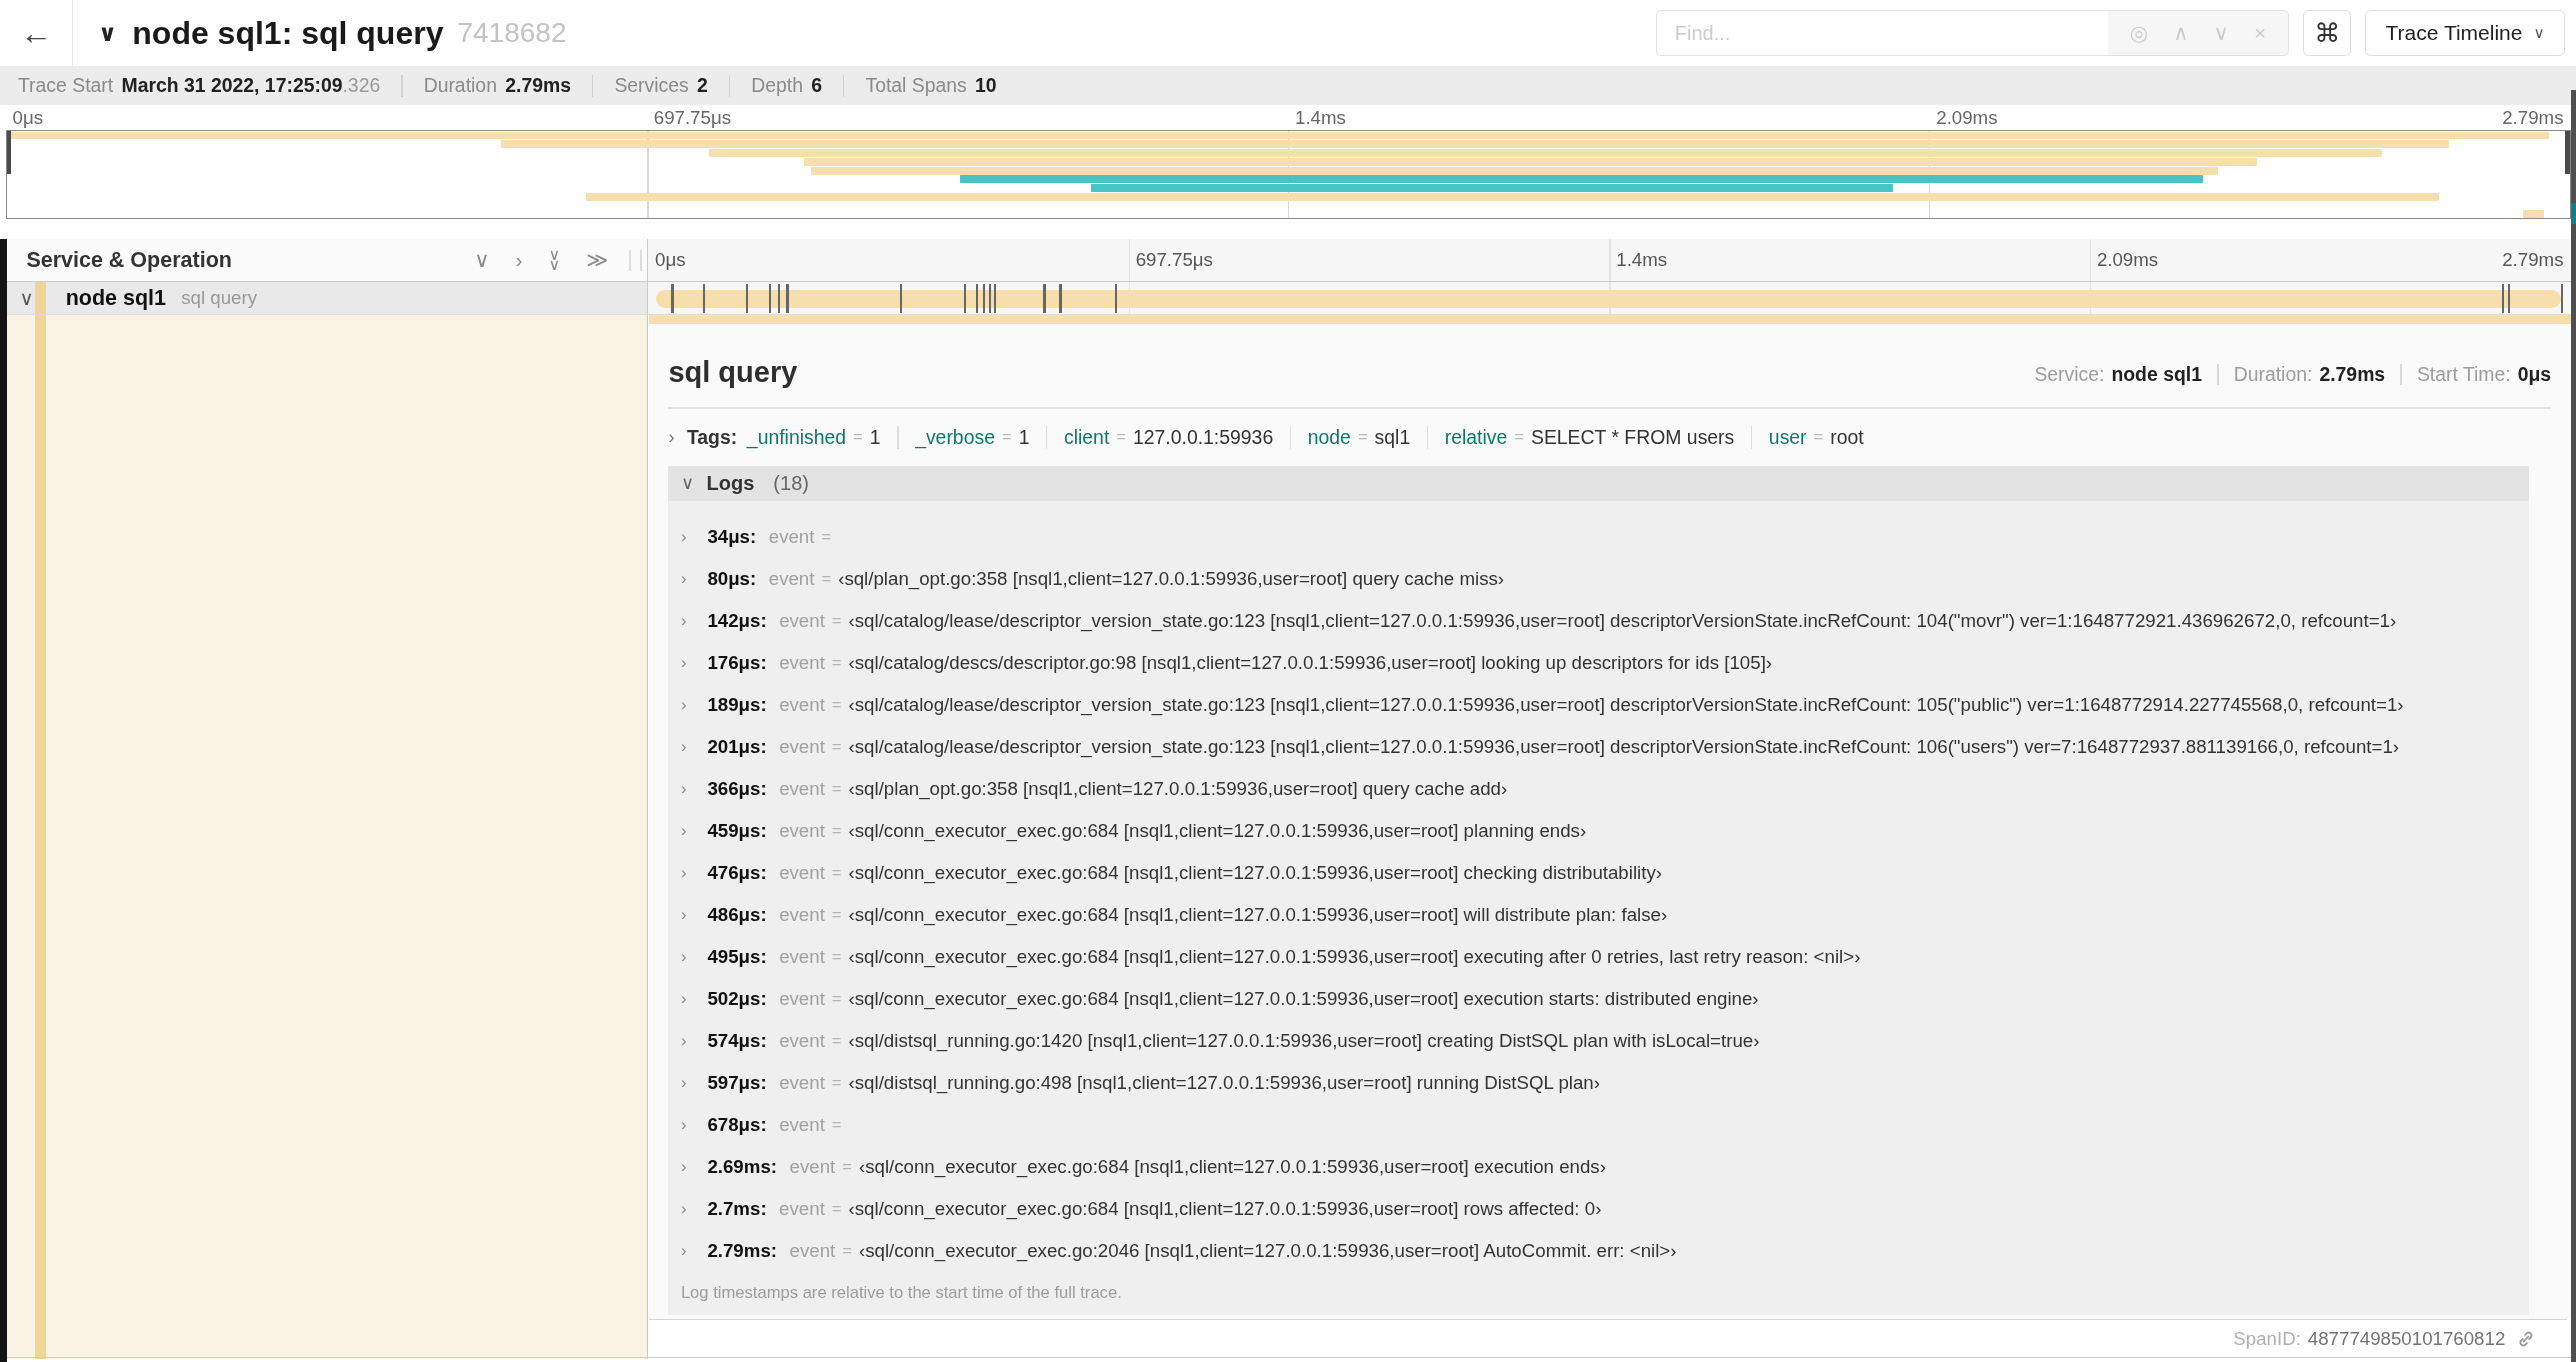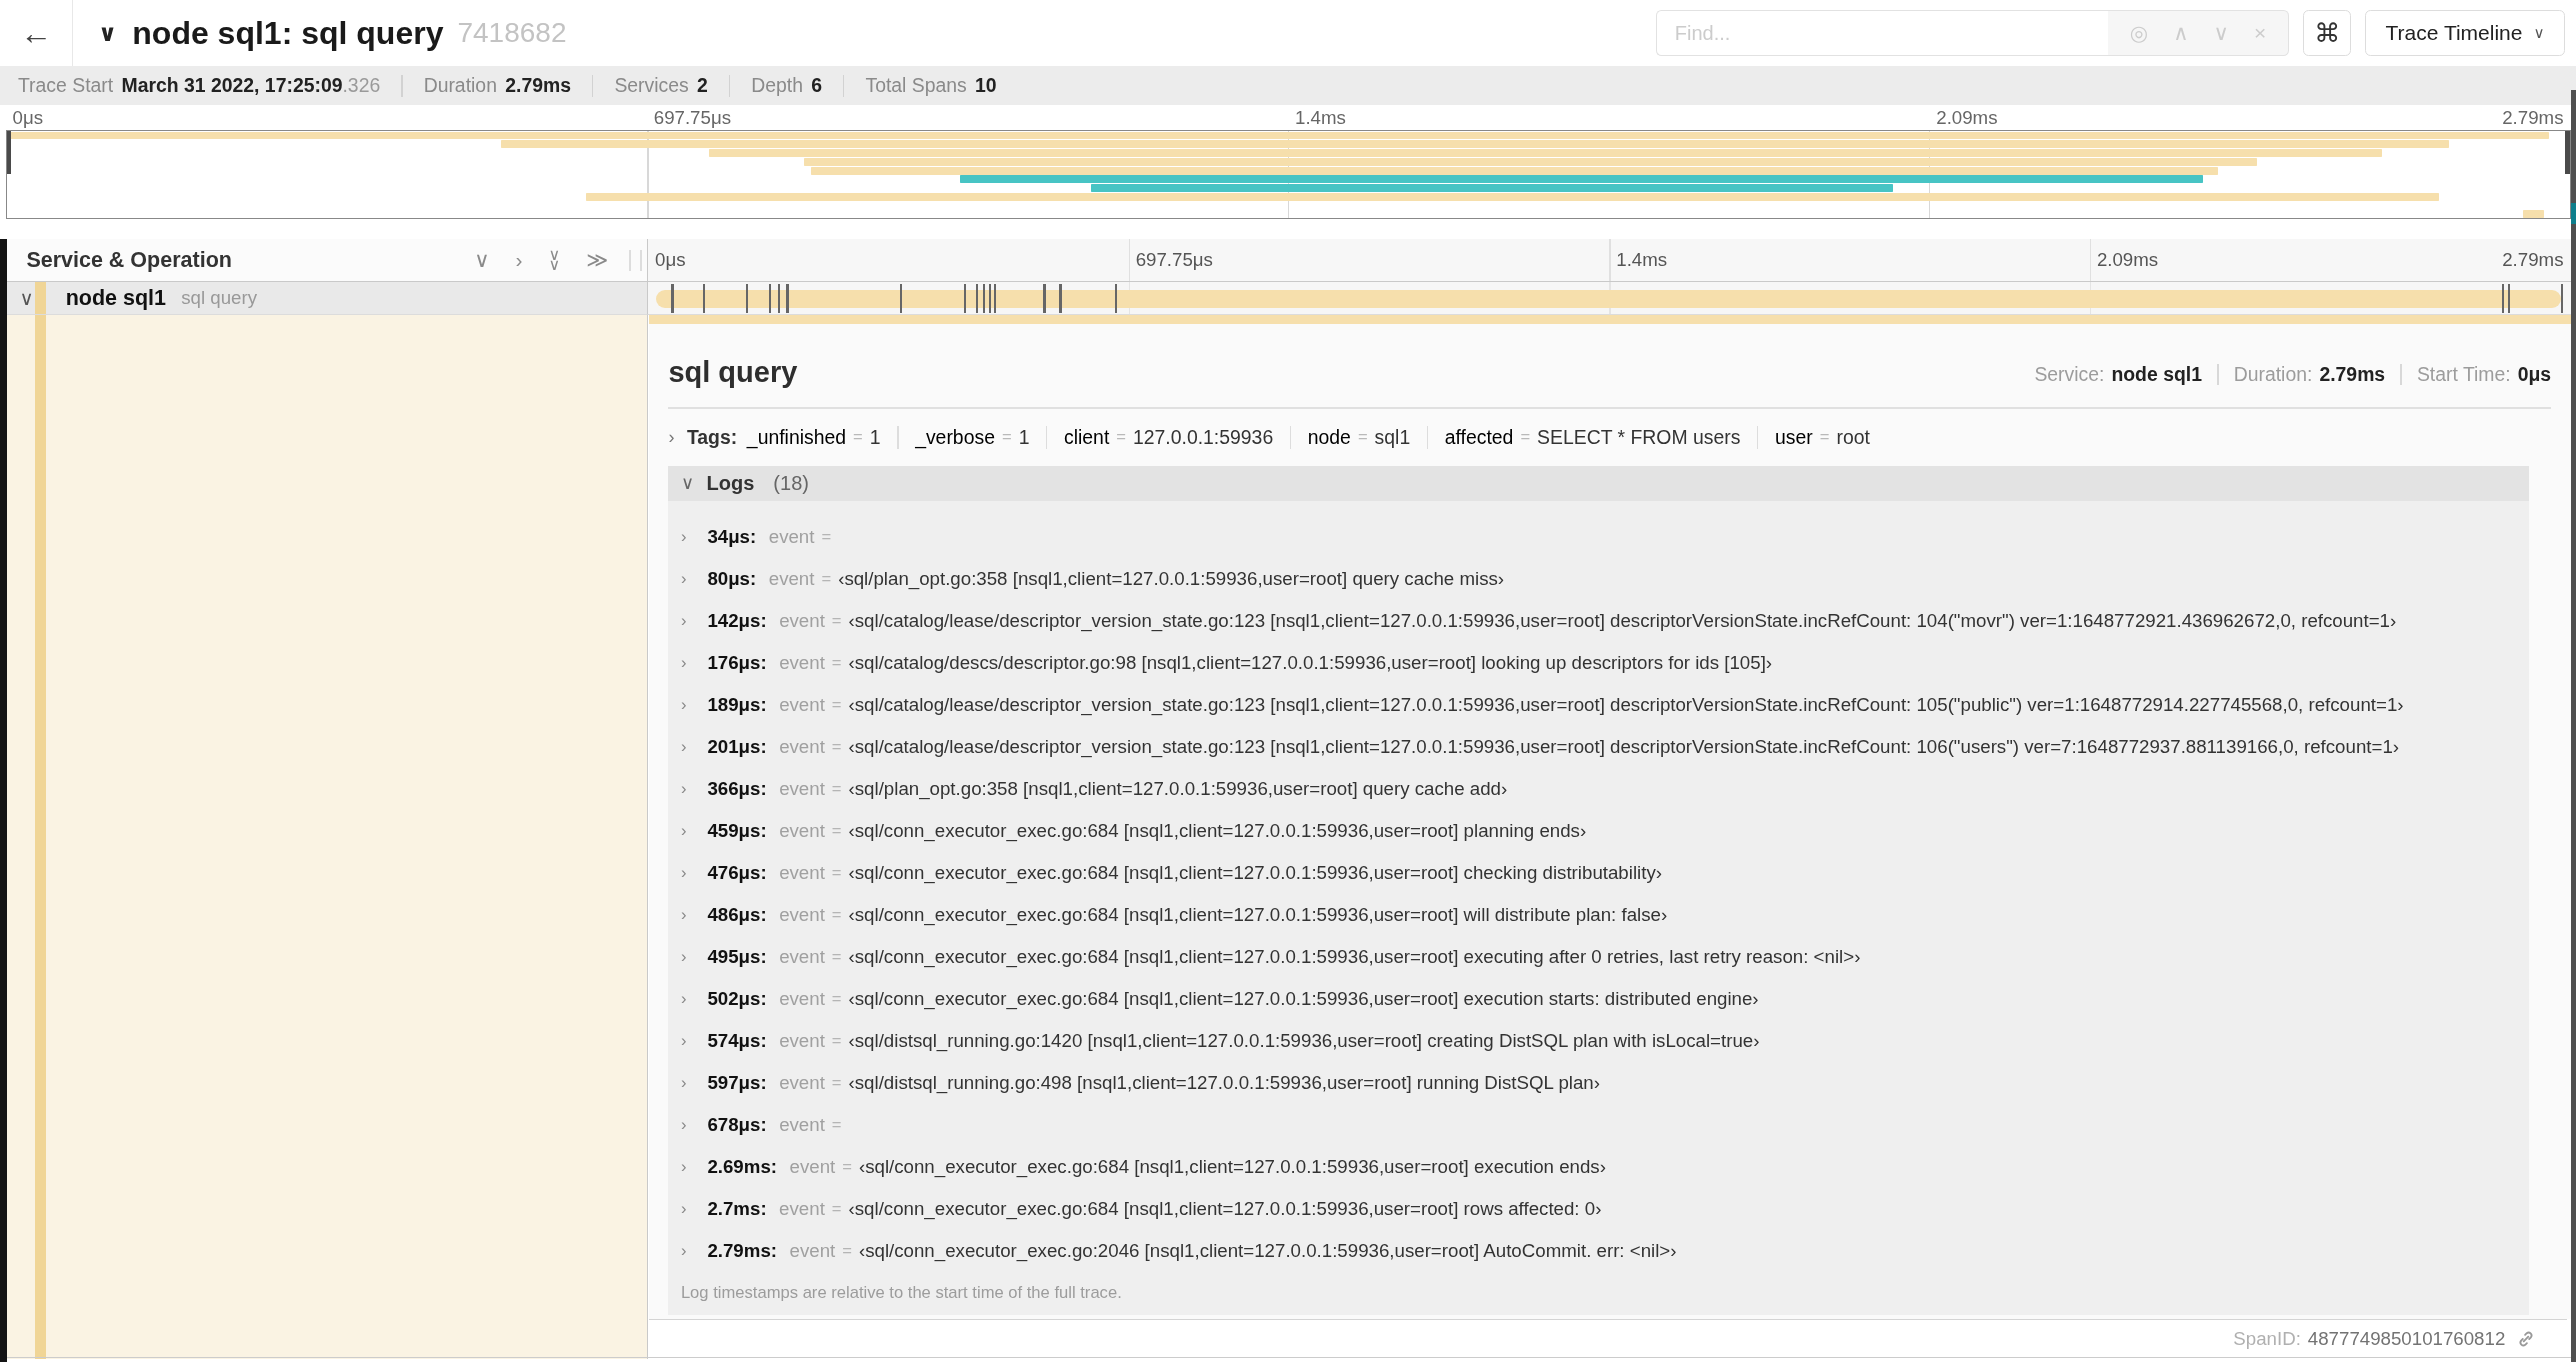--- a/index.html
+++ b/index.html
@@ -85,21 +85,21 @@
   .dstat+.dstat::before{content:"";width:1.4px;height:21px;background:#d8d8d8;margin:0 15.2px;}
   .dstat .lbl{color:#9c9c9c;margin-right:7px;}
   .dstat .val{font-weight:700;color:#222;}
   .dp-divider{height:2.1px;background:#e0e0e0;margin-top:18px;}
   .dp-tags{display:flex;align-items:center;margin-top:16.6px;font-size:19.4px;cursor:pointer;}
   .dp-tags .chev{color:#777;font-size:18px;margin-right:12.5px;}
   .dp-tags .tlabel{font-weight:700;color:#333;margin-right:9.7px;}
   .taglist{display:flex;align-items:center;}
   .tag{display:flex;align-items:center;white-space:nowrap;}
   .tag+.tag::before{content:"";width:1.4px;height:23.5px;background:#ddd;margin:0 16.6px;}
-  .tag .k{color:#000000;}
+  .tag .k{color:#0f766e;}
   .tag .eq{color:#b9b9b9;margin:0 7px;font-size:16.6px;}
   .tag .v{color:#333;}
   .logsbox{margin-top:16.6px;margin-right:22px;}
   .lb-head{height:35px;background:#e3e3e3;display:flex;align-items:center;padding-left:12.5px;font-size:20px;cursor:pointer;}
   .lb-head .chev{color:#666;font-size:18px;margin-right:12.5px;}
   .lb-head .l1{font-weight:700;color:#333;margin-right:19px;}
   .lb-head .l2{color:#666;}
   .lb-body{background:#efefef;padding:15.2px 0 2.8px;}
   .logrow{height:42px;display:flex;align-items:center;padding-left:12.5px;font-size:18.7px;cursor:pointer;white-space:nowrap;}
   .logrow .chev{color:#888;font-size:16.6px;margin-right:14px;width:12.5px;}
@@ -343,21 +343,21 @@
             <span class="v">127.0.0.1:59936</span>
           </div>
 
           <div class="tag">
             <span class="k">node</span>
             <span class="eq">=</span>
             <span class="v">sql1</span>
           </div>
 
           <div class="tag">
-            <span class="k">affected</span>
+            <span class="k">relative</span>
             <span class="eq">=</span>
             <span class="v">SELECT * FROM users</span>
           </div>
 
           <div class="tag">
             <span class="k">user</span>
             <span class="eq">=</span>
             <span class="v">root</span>
           </div>
         </div>

